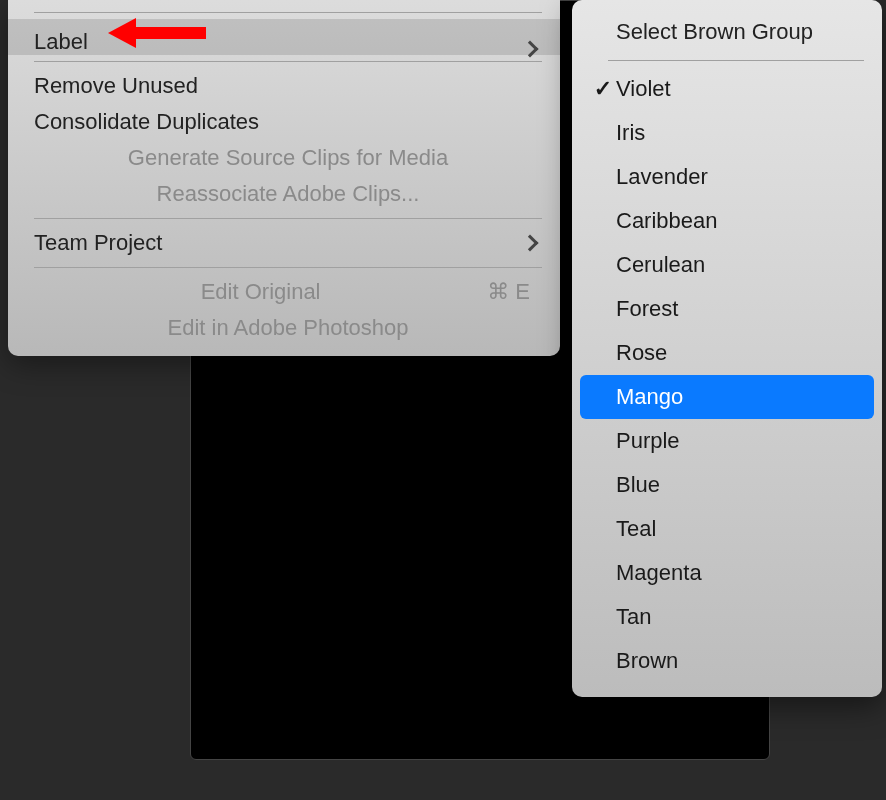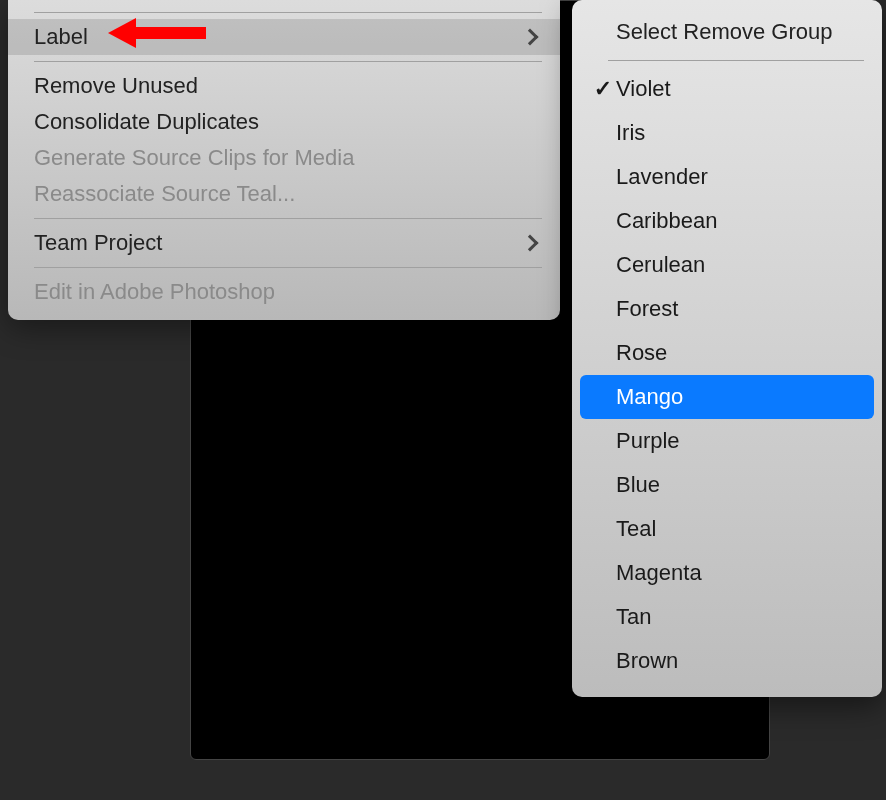--- a/index.html
+++ b/index.html
@@ -33,23 +33,24 @@
       padding: 6px 0 10px 0;
     }
     .menu-item {
       display: flex;
       align-items: center;
       height: 36px;
       padding: 0 18px 0 26px;
       color: #222;
       cursor: default;
     }
-    .menu-item.disabled { color: #8a8a8a; }
+    .menu-item.disabled { color: #8a8a8a; text-align: center; }
     .menu-item.highlighted {
       background: rgba(0,0,0,0.12);
+      align-items: flex-end;
     }
     .menu-item .label { flex: 1; }
     .menu-item .shortcut { color: #8a8a8a; margin-right: 12px; }
     .sep {
       height: 1px;
       background: #a0a0a0;
       margin: 6px 18px 6px 26px;
     }
     .chevron {
       width: 12px;
@@ -131,43 +132,47 @@
       <div class="menu-item">
         <span class="label">Remove Unused</span>
       </div>
       <div class="menu-item">
         <span class="label">Consolidate Duplicates</span>
       </div>
       <div class="menu-item disabled">
         <span class="label">Generate Source Clips for Media</span>
       </div>
       <div class="menu-item disabled">
-        <span class="label">Reassociate Source Teal...</span>
+        <span class="label">Reassociate Adobe Clips...</span>
       </div>
       <div class="sep"></div>
       <div class="menu-item">
         <span class="label">Team Project</span>
         <span class="chevron"></span>
       </div>
       <div class="sep"></div>
       <div class="menu-item disabled">
+        <span class="label">Edit Original</span>
+        <span class="shortcut">⌘ E</span>
+      </div>
+      <div class="menu-item disabled">
         <span class="label">Edit in Adobe Photoshop</span>
       </div>
     </div>
 </div>
 
 <div class="arrow-annotation">
   <div class="arrow-head"></div>
   <div class="arrow-shaft"></div>
 </div>
 
 <div class="sub-menu">
   <div class="sub-item header">
     <span class="check"></span>
-    <span class="label">Select Remove Group</span>
+    <span class="label">Select Brown Group</span>
   </div>
   <div class="sub-sep"></div>
   <div id="sub-items">
       <div class="sub-item">
         <span class="check">✓</span>
         <span class="label">Violet</span>
       </div>
       <div class="sub-item">
         <span class="check"></span>
         <span class="label">Iris</span>

